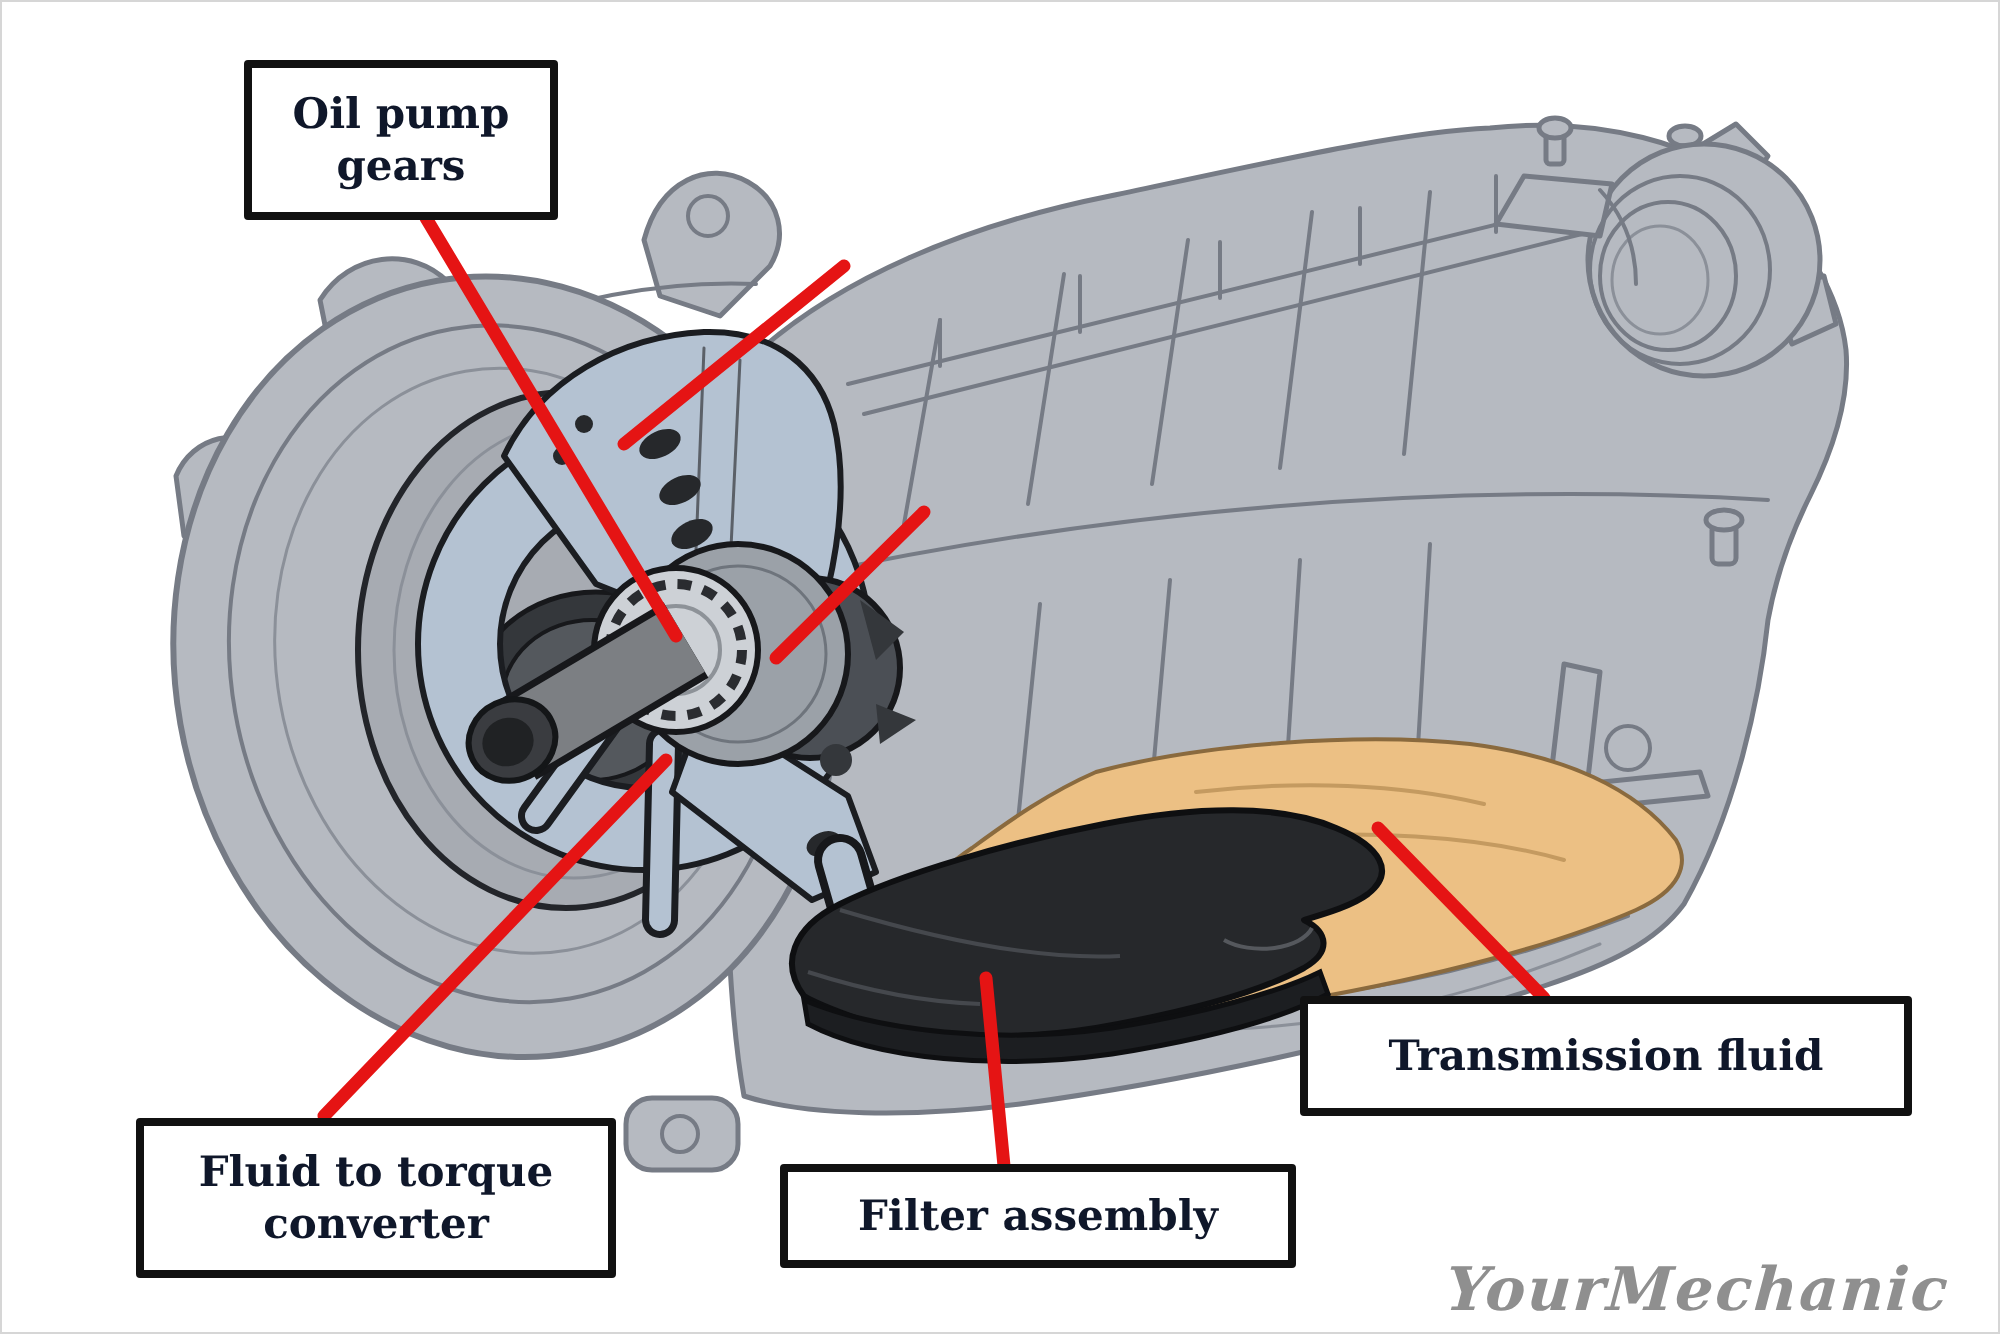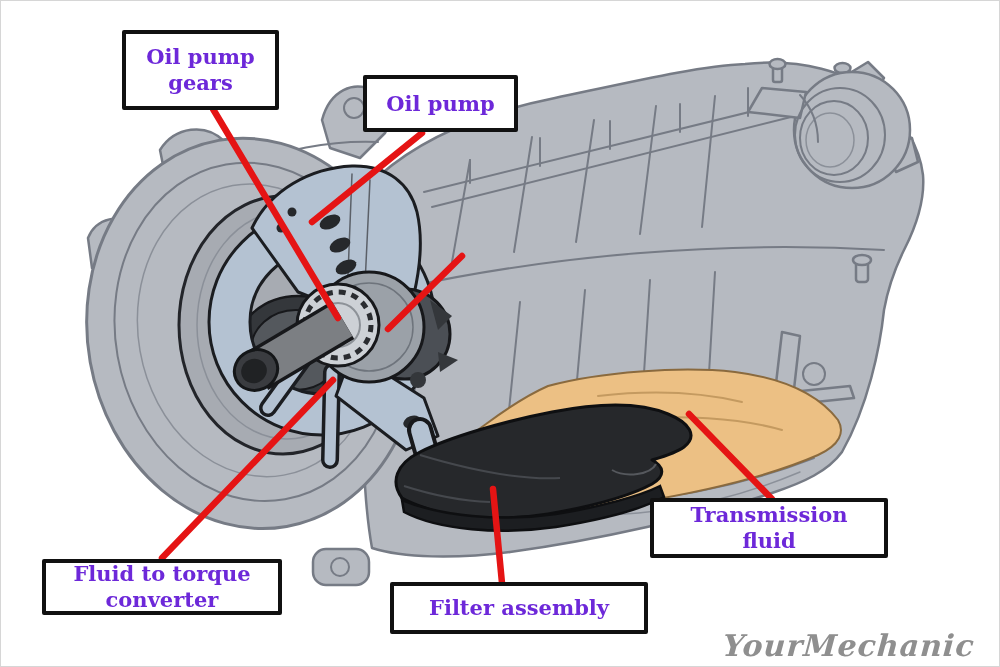--- a/index.html
+++ b/index.html
@@ -21,21 +21,21 @@
   .filter { fill:var(--filter-black,#26282b); stroke:#0e0f11; stroke-width:3; stroke-linejoin:round; }
   .leader { stroke:var(--leader-line,#e51414); stroke-width:6.5; stroke-linecap:round; fill:none; }
 
   
   .label {
     position:absolute; box-sizing:border-box;
     background:var(--label-background,#ffffff);
     border:4px solid var(--label-border,#111111);
     border-radius:2px;
     display:flex; align-items:center; justify-content:center; text-align:center;
-    font-weight:700; font-size:21px; line-height:1.22; color:#6d28d9;
+    font-weight:700; font-size:21px; line-height:1.22; color:#0f172a;
     padding:2px 10px;
   }
   .watermark {
     position:absolute; right:25px; bottom:4px;
     font-style:italic; font-weight:700; font-size:30px;
     color:var(--watermark-gray,#8f8f8f); letter-spacing:1px;
     transform:skewX(-4deg);
   }
 </style>
 </head>
@@ -219,23 +219,22 @@
       <path class="leader" d="M 422,133 L 312,222"></path>
       <path class="leader" d="M 462,256 L 388,329"></path>
       <path class="leader" d="M 162,558 L 333,380"></path>
       <path class="leader" d="M 772,499 L 689,414"></path>
       <path class="leader" d="M 502,583 L 493,489"></path>
     </g>
   </svg>
 
   <div class="label" style="left:122px; top:30px;  width:157px; height:80px;">Oil pump gears</div>
 
-  <div class="label" style="left:363px; top:75px;  width:155px; height:57px;">Oil pump</div>
-
-
-  <div class="label" style="left:42px;  top:559px; width:240px; height:56px;">Fluid to torque converter</div>
-
-  <div class="label" style="left:650px; top:498px; width:238px; height:60px;">Transmission fluid</div>
+
+
+  <div class="label" style="left:68px;  top:559px; width:240px; height:80px;">Fluid to torque converter</div>
+
+  <div class="label" style="left:650px; top:498px; width:306px; height:60px;">Transmission fluid</div>
 
   <div class="label" style="left:390px; top:582px; width:258px; height:52px;">Filter assembly</div>
 
   <div class="watermark">YourMechanic</div>
 </div>
 
 </body></html>

